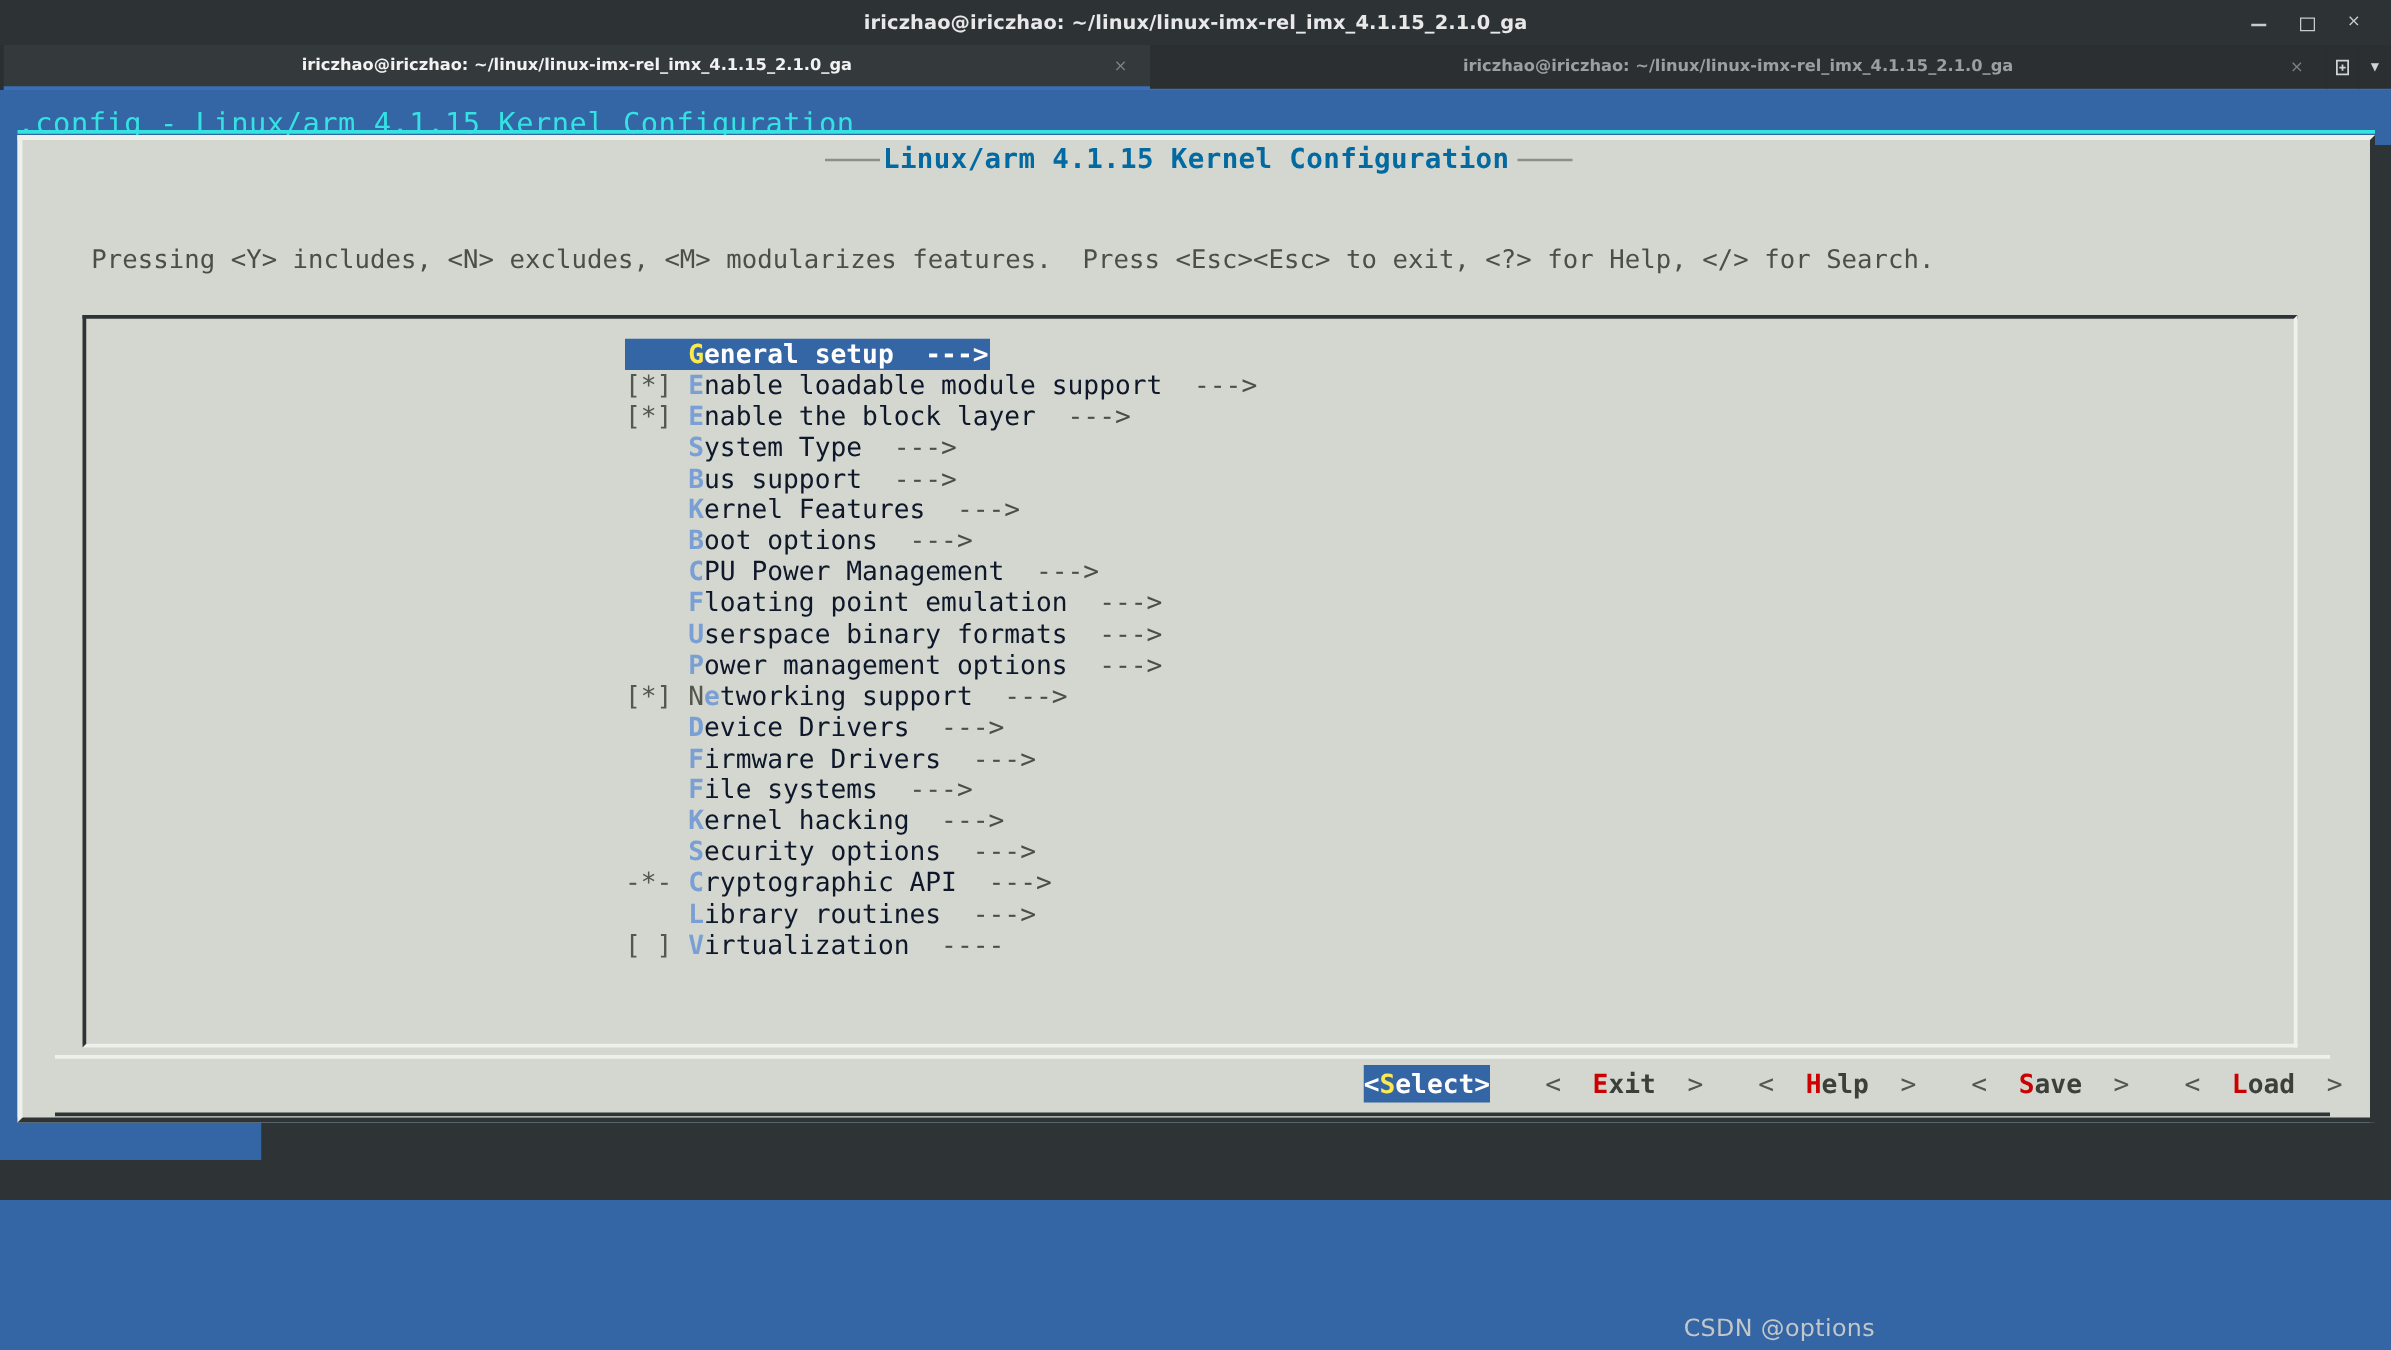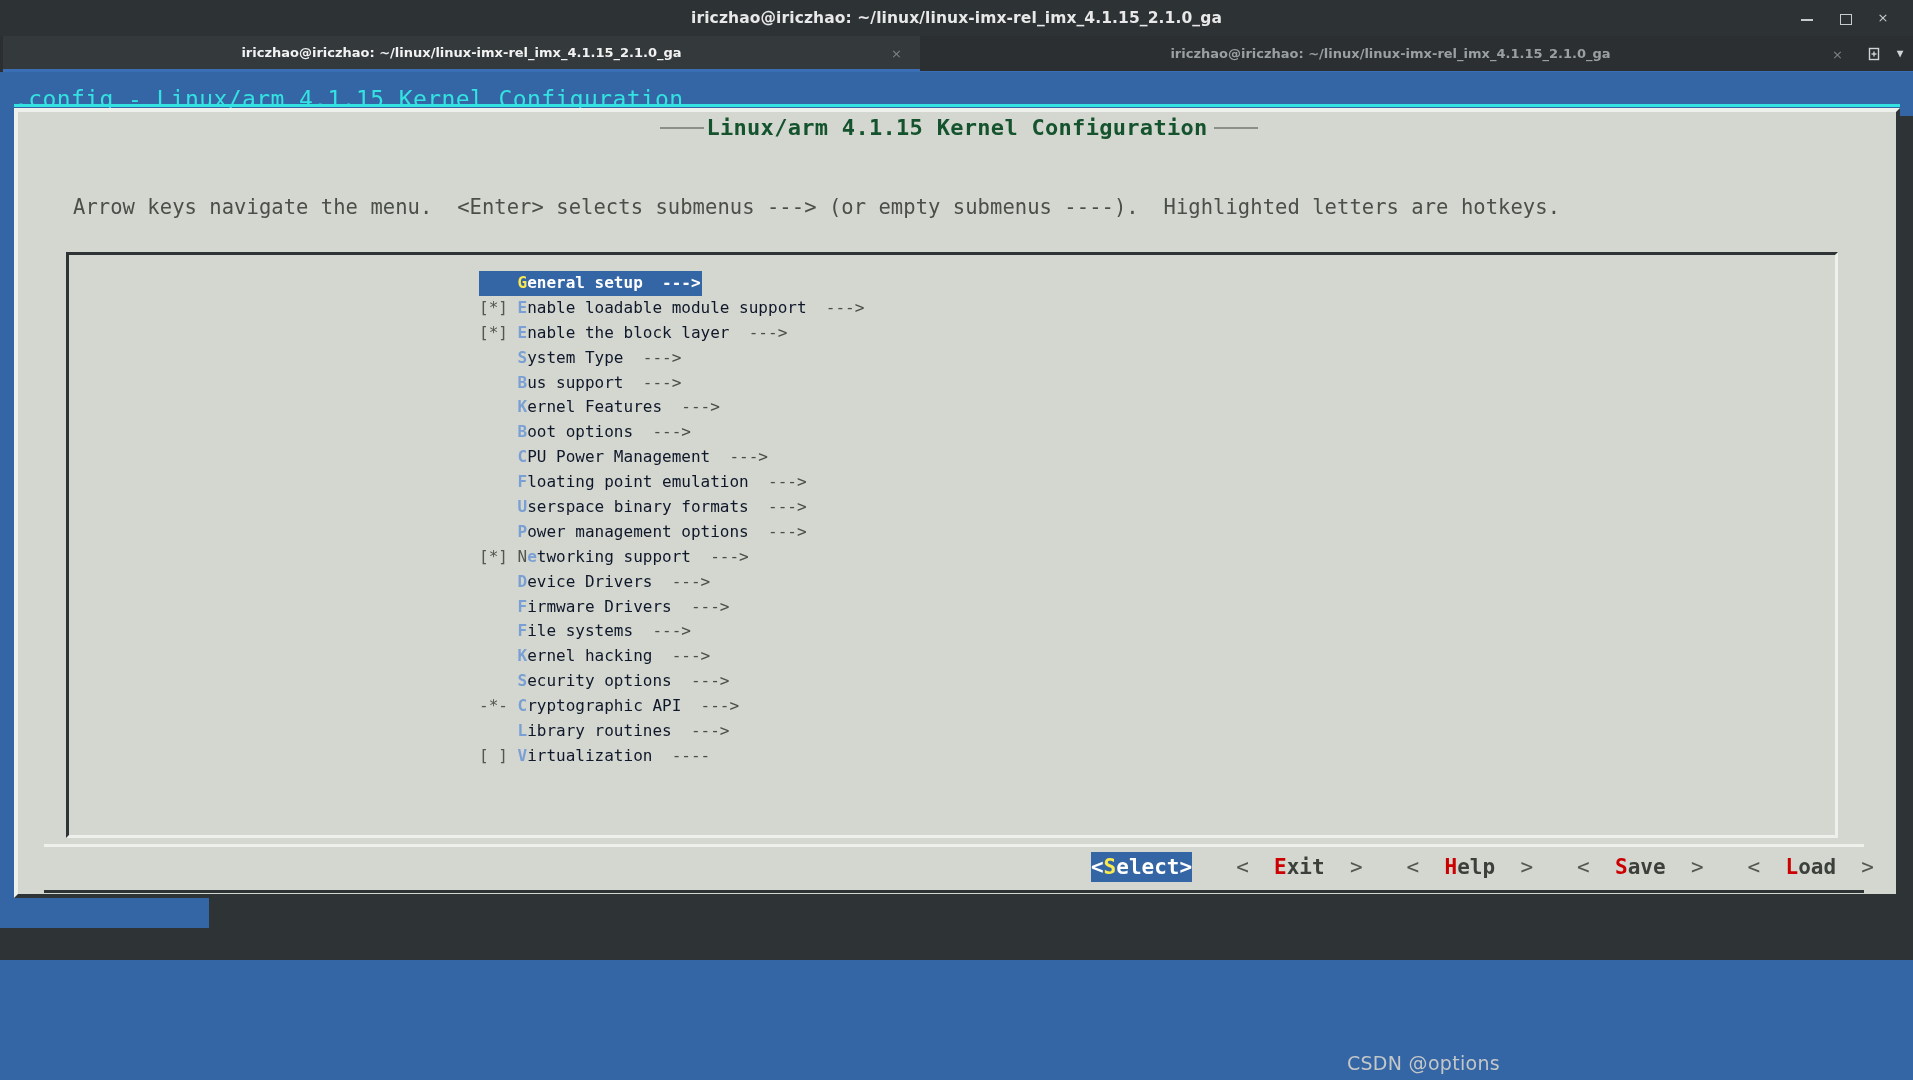--- a/index.html
+++ b/index.html
@@ -219,21 +219,21 @@
 
   
   #mc-dialog-title {
     position: absolute;
     left: 0;
     top: 3px;
     width: 100%;
     text-align: center;
     font-size: 22px;
     line-height: 26px;
-    color: #14532d;
+    color: #0369a1;
     font-weight: bold;
     white-space: pre;
     letter-spacing: 0.3px;
   }
   #mc-title-dash-l, #mc-title-dash-r {
     position: absolute;
     top: 15px;
     height: 2px;
     background: #8a8f88;
   }
@@ -261,23 +261,23 @@
     height: 586px;
     box-sizing: border-box;
     background: #d3d7cf;
     border-top: 3px solid #2e3436;
     border-left: 3px solid #2e3436;
     border-right: 3px solid #eef0ec;
     border-bottom: 3px solid #eef0ec;
   }
   #mc-menu-list {
     position: absolute;
-    left: 410px;
+    left: 431px;
     top: 16px;
-    font-size: 16px;
+    font-size: 21px;
     line-height: 24.9px;
     white-space: pre;
   }
   .menu-row {
     display: block;
     height: 24.9px;
     color: #3b403b;
     white-space: pre;
   }
   .menu-row .prefix { color: #53584f; }
@@ -402,21 +402,20 @@
     <div id="mc-dialog-shadow"></div>
     <div id="mc-dialog-shadow-b"></div>
 
     <div id="mc-dialog">
 
       <div id="mc-title-dash-l"></div>
       <div id="mc-title-dash-r"></div>
       <div id="mc-dialog-title">Linux/arm 4.1.15 Kernel Configuration</div>
 
       <div id="mc-instructions">
-        <div>Arrow keys navigate the menu.  &lt;Enter&gt; selects submenus ---&gt; (or empty submenus ----).  Highlighted letters are hotkeys.</div>
         <div>Pressing &lt;Y&gt; includes, &lt;N&gt; excludes, &lt;M&gt; modularizes features.  Press &lt;Esc&gt;&lt;Esc&gt; to exit, &lt;?&gt; for Help, &lt;/&gt; for Search.</div>
         <div>Legend: [*] built-in  [ ] excluded  &lt;M&gt; module  &lt; &gt; module capable</div>
       </div>
 
       <div id="mc-menubox">
         <div id="mc-menu-list"><div style="height: 24.9px;"><div class="menu-row selected"><span class="prefix">    </span><span class="hot">G</span><span class="txt">eneral setup</span><span class="arrow">  ---&gt;</span></div></div><div class="menu-row"><span class="prefix">[*] </span><span class="hot">E</span><span class="txt">nable loadable module support</span><span class="arrow">  ---&gt;</span></div><div class="menu-row"><span class="prefix">[*] </span><span class="hot">E</span><span class="txt">nable the block layer</span><span class="arrow">  ---&gt;</span></div><div class="menu-row"><span class="prefix">    </span><span class="hot">S</span><span class="txt">ystem Type</span><span class="arrow">  ---&gt;</span></div><div class="menu-row"><span class="prefix">    </span><span class="hot">B</span><span class="txt">us support</span><span class="arrow">  ---&gt;</span></div><div class="menu-row"><span class="prefix">    </span><span class="hot">K</span><span class="txt">ernel Features</span><span class="arrow">  ---&gt;</span></div><div class="menu-row"><span class="prefix">    </span><span class="hot">B</span><span class="txt">oot options</span><span class="arrow">  ---&gt;</span></div><div class="menu-row"><span class="prefix">    </span><span class="hot">C</span><span class="txt">PU Power Management</span><span class="arrow">  ---&gt;</span></div><div class="menu-row"><span class="prefix">    </span><span class="hot">F</span><span class="txt">loating point emulation</span><span class="arrow">  ---&gt;</span></div><div class="menu-row"><span class="prefix">    </span><span class="hot">U</span><span class="txt">serspace binary formats</span><span class="arrow">  ---&gt;</span></div><div class="menu-row"><span class="prefix">    </span><span class="hot">P</span><span class="txt">ower management options</span><span class="arrow">  ---&gt;</span></div><div class="menu-row"><span class="prefix">[*] N</span><span class="hot">e</span><span class="txt">tworking support</span><span class="arrow">  ---&gt;</span></div><div class="menu-row"><span class="prefix">    </span><span class="hot">D</span><span class="txt">evice Drivers</span><span class="arrow">  ---&gt;</span></div><div class="menu-row"><span class="prefix">    </span><span class="hot">F</span><span class="txt">irmware Drivers</span><span class="arrow">  ---&gt;</span></div><div class="menu-row"><span class="prefix">    </span><span class="hot">F</span><span class="txt">ile systems</span><span class="arrow">  ---&gt;</span></div><div class="menu-row"><span class="prefix">    </span><span class="hot">K</span><span class="txt">ernel hacking</span><span class="arrow">  ---&gt;</span></div><div class="menu-row"><span class="prefix">    </span><span class="hot">S</span><span class="txt">ecurity options</span><span class="arrow">  ---&gt;</span></div><div class="menu-row"><span class="prefix">-*- </span><span class="hot">C</span><span class="txt">ryptographic API</span><span class="arrow">  ---&gt;</span></div><div class="menu-row"><span class="prefix">    </span><span class="hot">L</span><span class="txt">ibrary routines</span><span class="arrow">  ---&gt;</span></div><div class="menu-row"><span class="prefix">[ ] </span><span class="hot">V</span><span class="txt">irtualization</span><span class="arrow">  ----</span></div></div>
       </div>
 
       <div id="mc-sep"></div>
       <div id="mc-sep2"></div>

